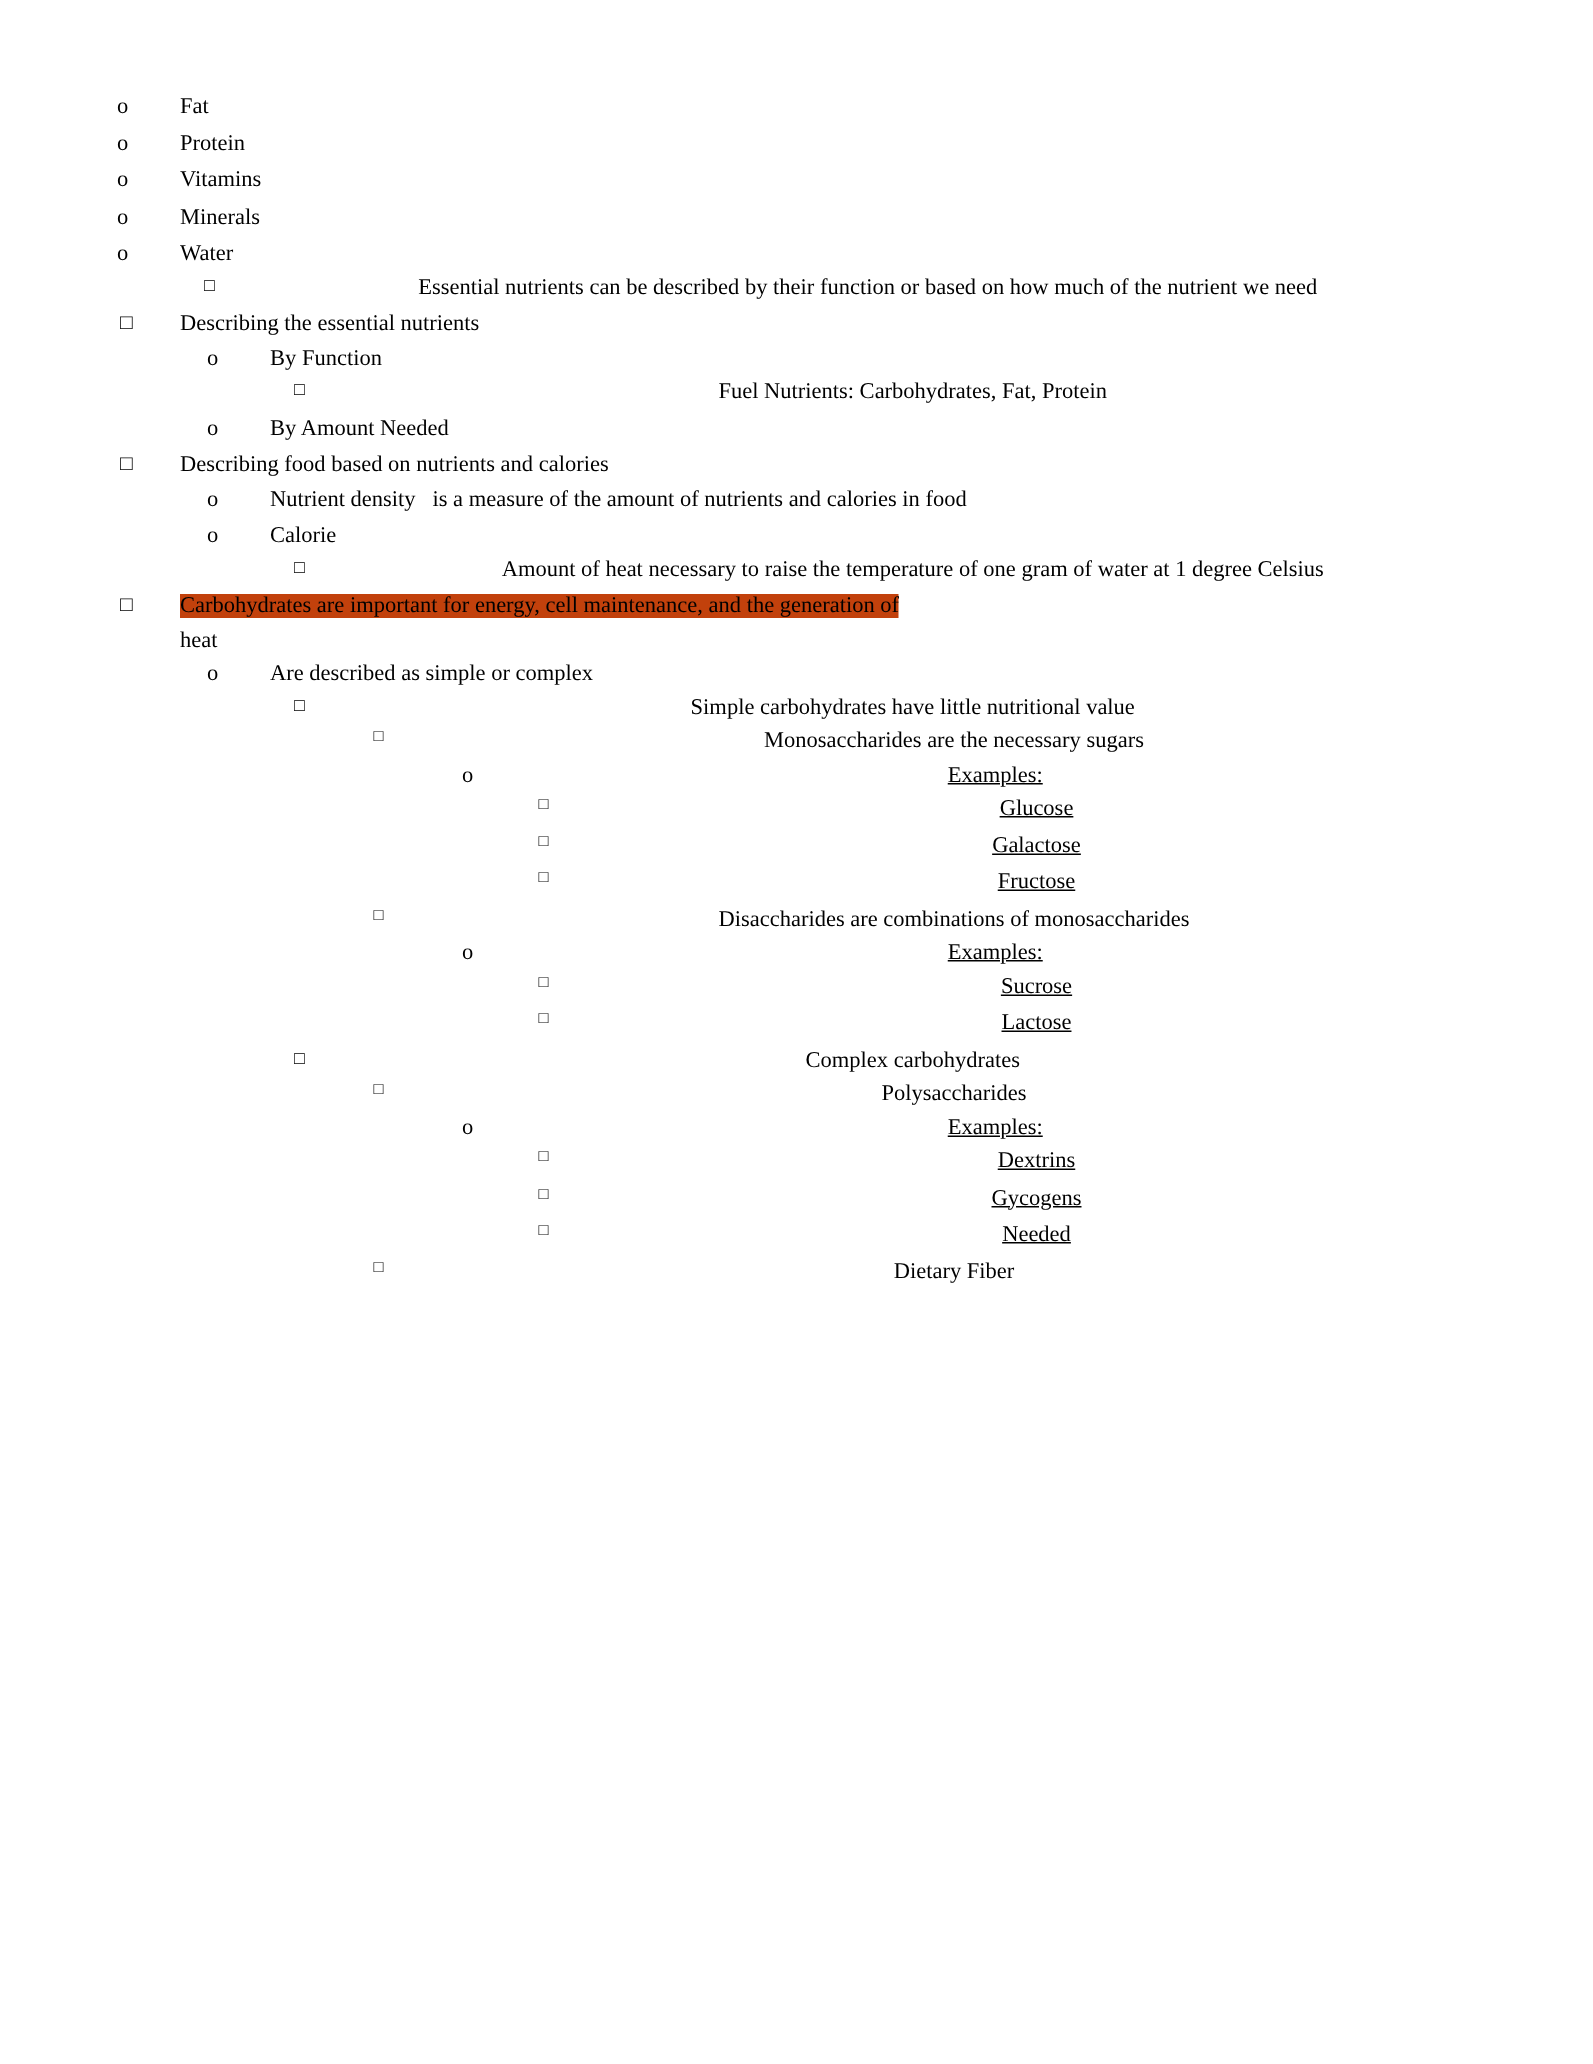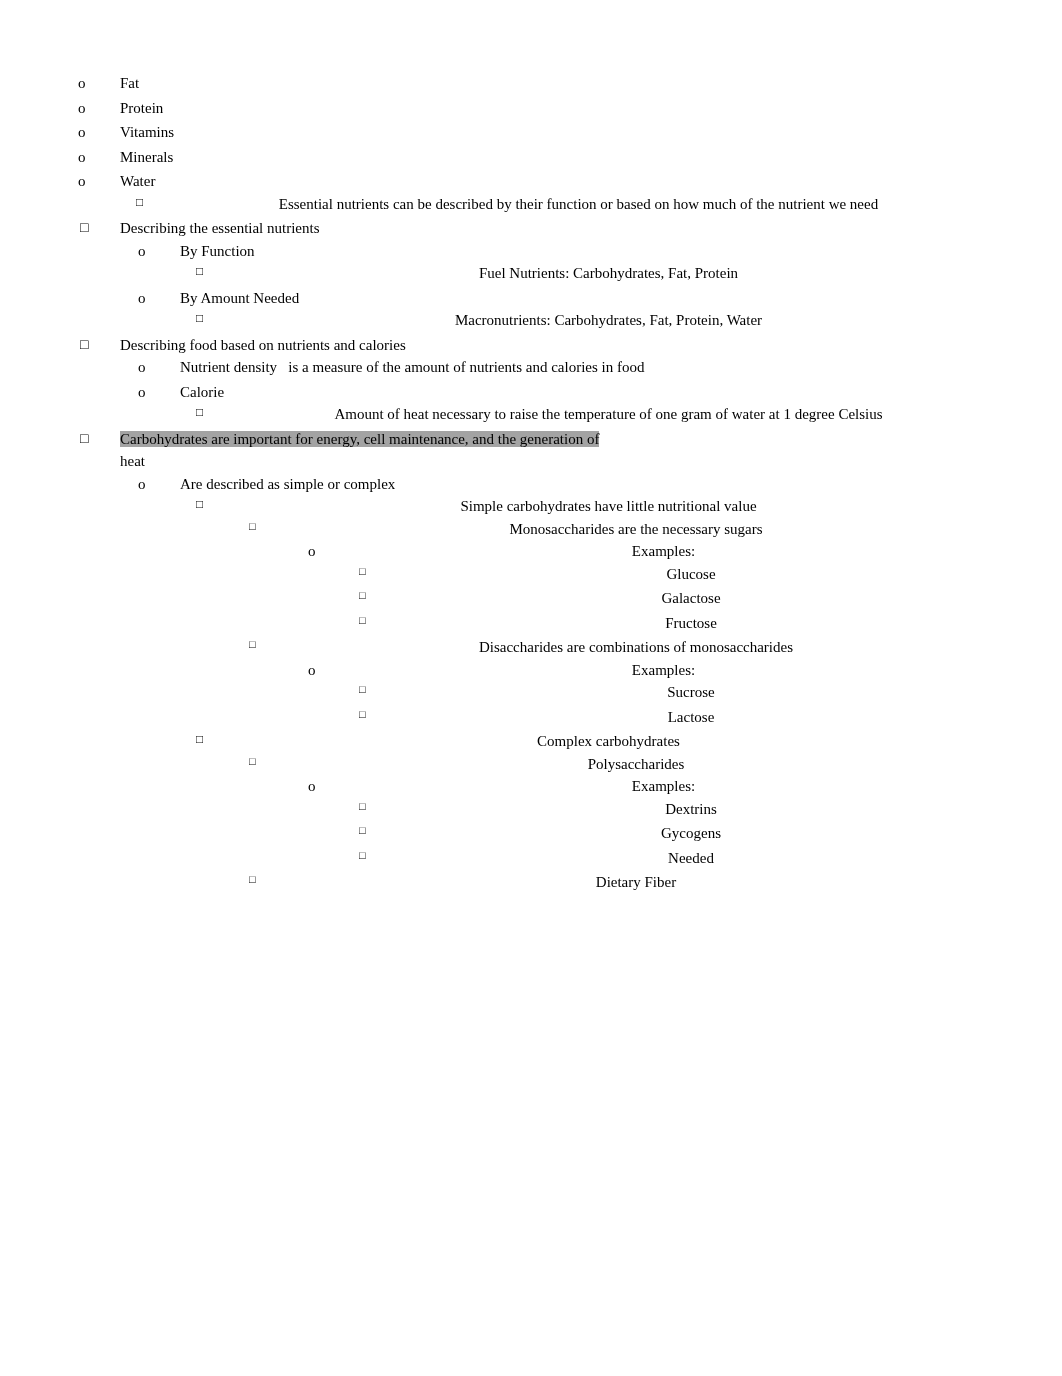--- a/index.html
+++ b/index.html
@@ -13,21 +13,20 @@
       font-family: 'Times New Roman', Times, serif;
       font-size: 15px;
       color: #000000;
       width: 1062px;
       min-height: 1376px;
       padding: 60px 80px 60px 60px;
     }
 
     .doc-content {
       width: 100%;
-      margin-top: 12px;
     }
 
     ul.level1 {
       list-style: none;
       padding-left: 0;
       margin: 0;
     }
 
     ul.level1 > li {
       margin-bottom: 2px;
@@ -112,20 +111,21 @@
       list-style: none;
       padding-left: 0;
       margin: 0;
     }
 
     ul.level5 > li {
       margin-bottom: 2px;
       padding-left: 55px;
       position: relative;
       line-height: 1.5;
+      text-decoration: underline;
     }
 
     ul.level5 > li::before {
       content: 'o';
       position: absolute;
       left: 18px;
       top: 0;
       font-family: 'Times New Roman', Times, serif;
     }
 
@@ -144,21 +144,21 @@
 
     ul.level6 > li::before {
       content: '\25A1';
       position: absolute;
       left: 14px;
       top: 0;
       font-size: 11px;
     }
 
     .highlight {
-      background-color: #a3a3a3;
+      background-color: #c2410c;
     }
   </style>
 </head>
 <body>
 
 <div class="doc-content">
 
   <div>
     <ul class="level2">
       <li>
@@ -192,23 +192,20 @@
           <span>By Function</span>
           <ul class="level3">
             <li>
               <span>Fuel Nutrients: Carbohydrates, Fat, Protein</span>
             </li>
           </ul>
         </li>
         <li>
           <span>By Amount Needed</span>
           <ul class="level3">
-            <li>
-              <span>Macronutrients: Carbohydrates, Fat, Protein, Water</span>
-            </li>
           </ul>
         </li>
       </ul>
     </li>
   </ul>
 
   <ul class="level1">
     <li>
       <span>Describing food based on nutrients and calories</span>
       <ul class="level2">

